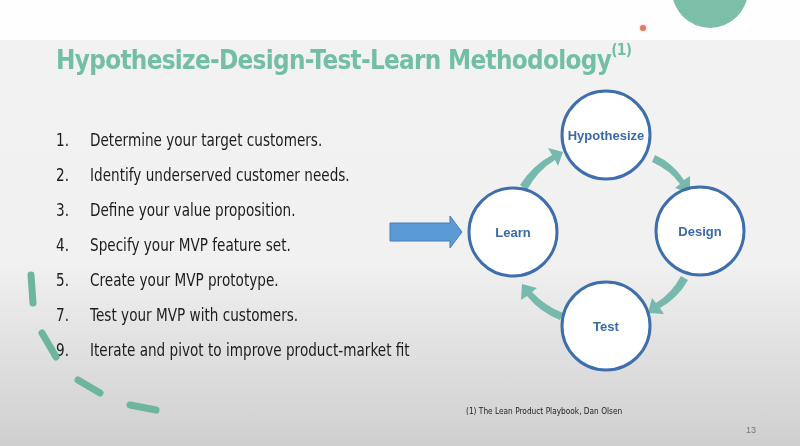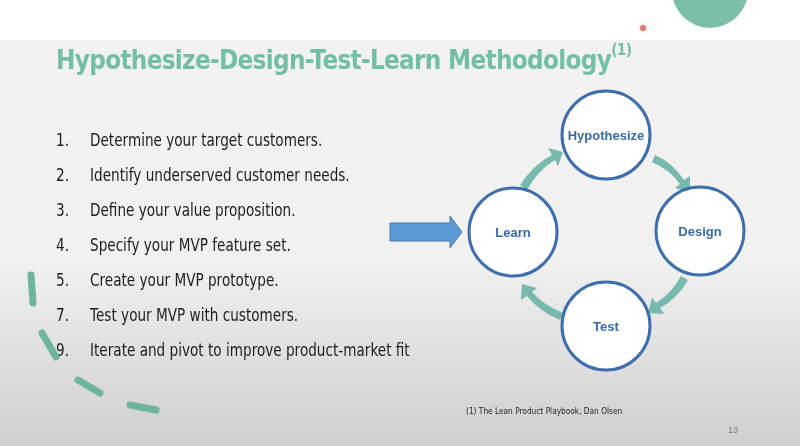--- a/index.html
+++ b/index.html
@@ -18,21 +18,21 @@
     white-space:nowrap;
   }
   .title sup { font-size:16px; position:relative; top:-4px; }
   .steps { position:absolute; left:56px; top:122px; margin:0; padding:0; list-style:none; }
   .step { height:35px; display:flex; align-items:center; font-family:"DejaVu Sans", sans-serif; font-size:17px; color:#1c1c1c; white-space:nowrap; }
   .step .num { width:34px; display:inline-block; transform:scaleX(0.8); transform-origin:left center; }
   .step .text { display:inline-block; transform:scaleX(0.8); transform-origin:left center; }
   .diagram { position:absolute; left:0; top:0; }
   .circle-label { font-family:"Liberation Sans", sans-serif; font-weight:bold; font-size:13px; fill:#3a6aa6; }
   .footnote { position:absolute; left:466px; top:405px; font-family:"DejaVu Sans", sans-serif; font-size:9.5px; color:#1e1e1e; transform:scaleX(0.78); transform-origin:left center; white-space:nowrap; }
-  .page-num { position:absolute; left:728px; top:425px; font-size:9px; color:#777; }
+  .page-num { position:absolute; left:746px; top:425px; font-size:9px; color:#777; }
 </style>
 </head>
 <body>
 
 <div class="top-band"></div>
 <div class="deco-circle"></div>
 <div class="cursor-dot"></div>
 
 <h1 class="title"><span>Hypothesize-Design-Test-Learn Methodology</span><sup>(1)</sup></h1>
 

